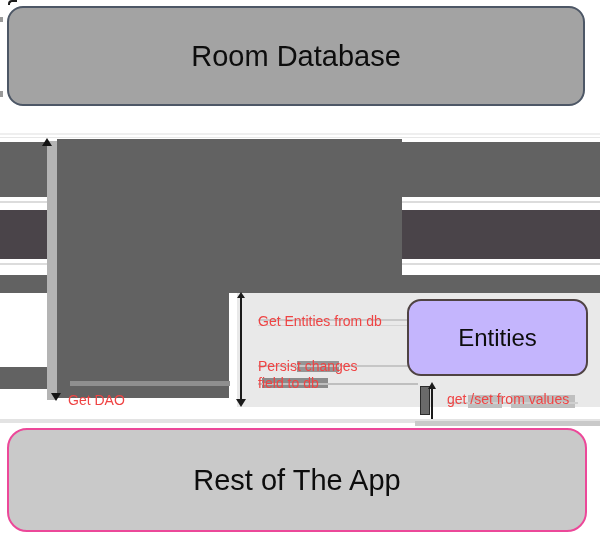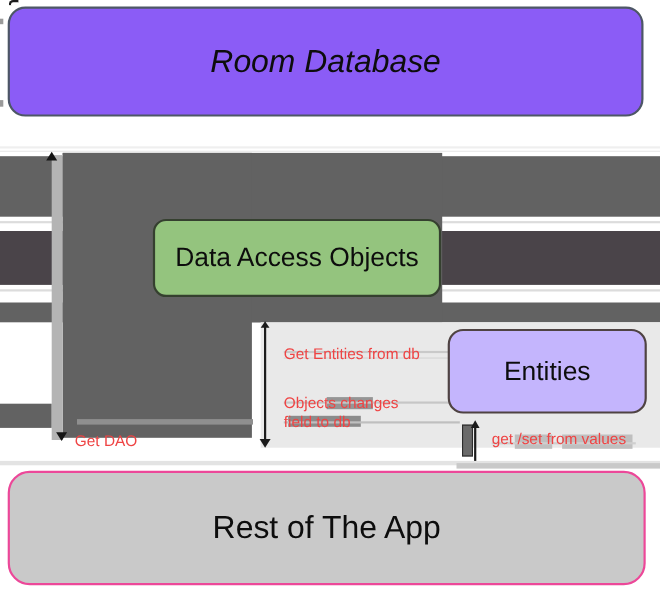--- a/index.html
+++ b/index.html
@@ -4,22 +4,22 @@
 <style>
   html,body{margin:0;padding:0;background:#fff;}
   #stage{
     position:relative;width:600px;height:542px;overflow:hidden;background:#ffffff;
     font-family:"Liberation Sans", sans-serif;color:#0d0d0d;
   }
   #stage div{position:absolute;box-sizing:border-box;}
 
   
   .node{display:flex;align-items:center;justify-content:center;text-align:center;}
-  .node-room{left:7px;top:6px;width:578px;height:100px;background:#8b5cf6;
-    border:2px solid #4d5766;border-radius:16px;font-size:29px;font-style:italic;}
+  .node-room{left:7px;top:6px;width:578px;height:100px;background:#a3a3a3;
+    border:2px solid #4d5766;border-radius:16px;font-size:29px;}
   .node-dao{left:139px;top:199px;width:262px;height:71px;background:#94c47e;
     border:2px solid #35402f;border-radius:12px;font-size:24px;}
   .node-entities{left:407px;top:299px;width:181px;height:77px;background:#c4b5fd;
     border:2px solid #4f4343;border-radius:14px;font-size:24px;}
   .node-rest{left:7px;top:428px;width:580px;height:104px;background:#c9c9c9;
     border:2px solid #ec4899;border-radius:20px;font-size:29px;}
 
   
   .band-a{left:0;top:142px;width:600px;height:55px;background:#626262;}
   .band-b{left:0;top:210px;width:600px;height:49px;background:#4a4449;}
@@ -109,26 +109,23 @@
   <div class="tri mid-head-bot"></div>
 
   <div class="s-ge1"></div>
   <div class="s-ge2"></div>
   <div class="lbl lbl-getentities">Get Entities from db</div>
 
   <div class="b-pc"></div>
   <div class="b-bt"></div>
   <div class="s-pc"></div>
   <div class="s-bt"></div>
-  <div class="lbl lbl-persist1">Objects changes</div>
+  <div class="lbl lbl-persist1">Persist changes</div>
   <div class="lbl lbl-persist2">field to db</div>
 
-  <div class="node node-dao">
-    <span>Data Access Objects</span>
-  </div>
   <div class="node node-entities">
     <span>Entities</span>
   </div>
 
   <div class="field-bar"></div>
   <div class="field-line"></div>
   <div class="tri field-head-top"></div>
   <div class="tri field-head-bot"></div>
   <div class="b-f1"></div>
   <div class="b-f2"></div>

